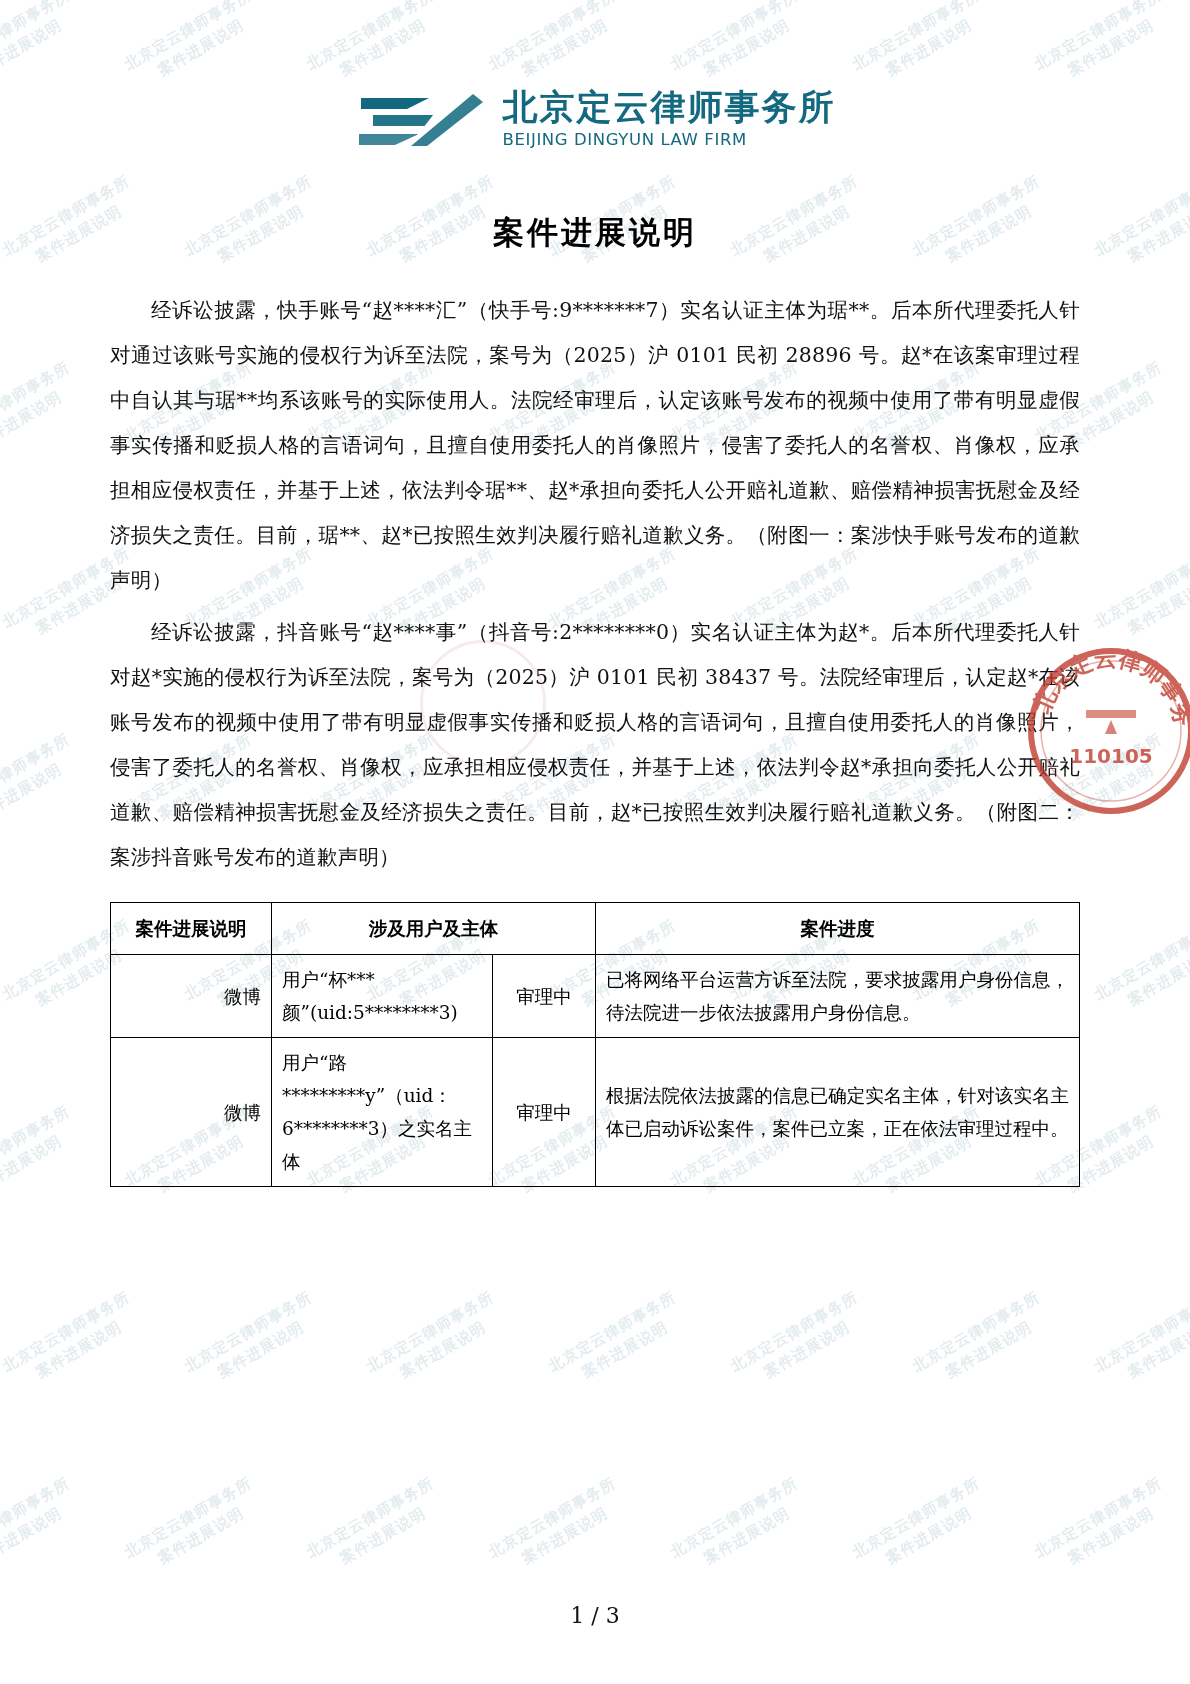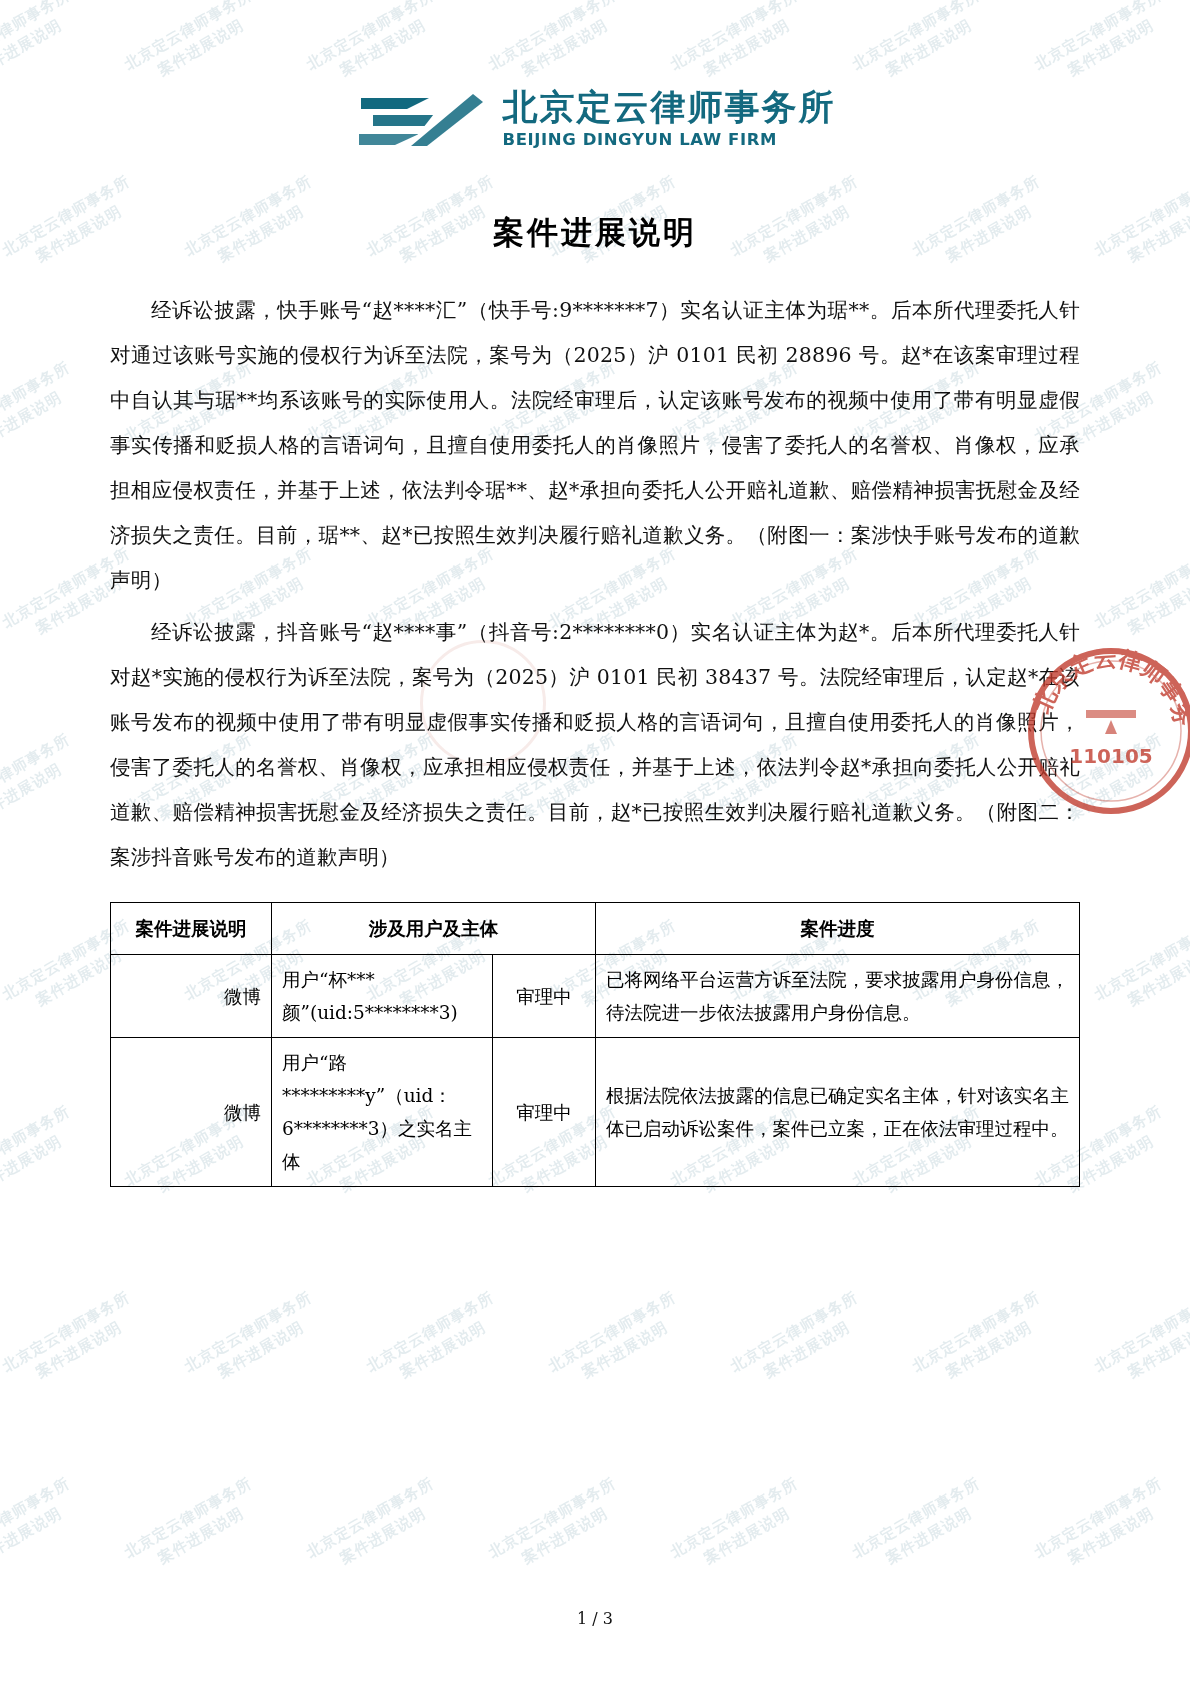--- a/index.html
+++ b/index.html
@@ -69,21 +69,21 @@
   .firm-cn {
     font-size: 35px;
     font-weight: 700;
     color: #13697f;
     letter-spacing: 2px;
     font-family: "DejaVu Sans", "Liberation Sans", sans-serif;
   }
   .firm-en {
     margin-top: 7px;
     font-size: 16.5px;
-    font-weight: 700;
+    font-weight: 400;
     color: #13697f;
     letter-spacing: 0.6px;
     font-family: "DejaVu Sans", "Liberation Sans", sans-serif;
   }
 
   .doc-title {
     text-align: center;
     font-size: 31px;
     font-weight: 700;
     letter-spacing: 3px;
@@ -127,21 +127,21 @@
   .c-user { width: 200px; text-align: left; }
   .c-status { width: 82px; text-align: center; }
   .c-progress { text-align: justify; text-justify: inter-ideograph; }
 
   .page-number {
     position: absolute;
     bottom: 56px;
     left: 0;
     right: 0;
     text-align: center;
-    font-size: 16px;
+    font-size: 22px;
     color: #111;
     z-index: 3;
     font-family: "DejaVu Serif", "Liberation Serif", serif;
   }
 
   
   .seal {
     position: absolute;
     right: -14px;
     top: 638px;

